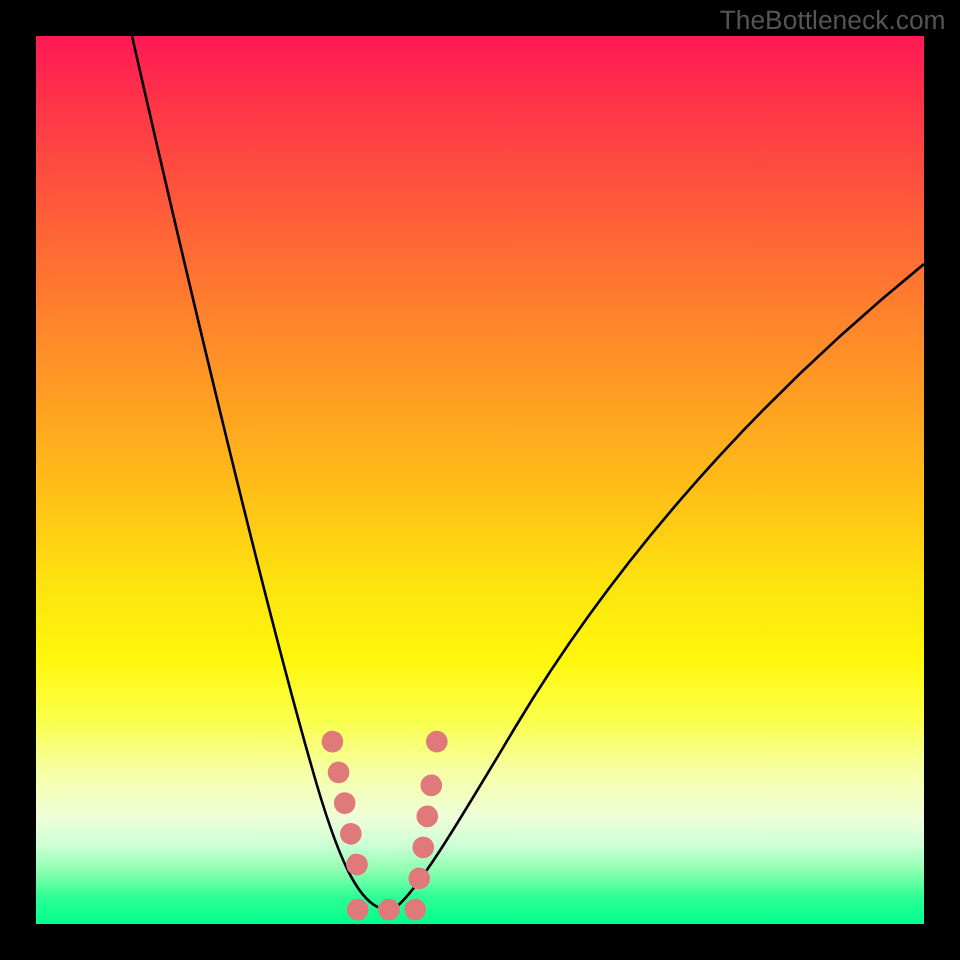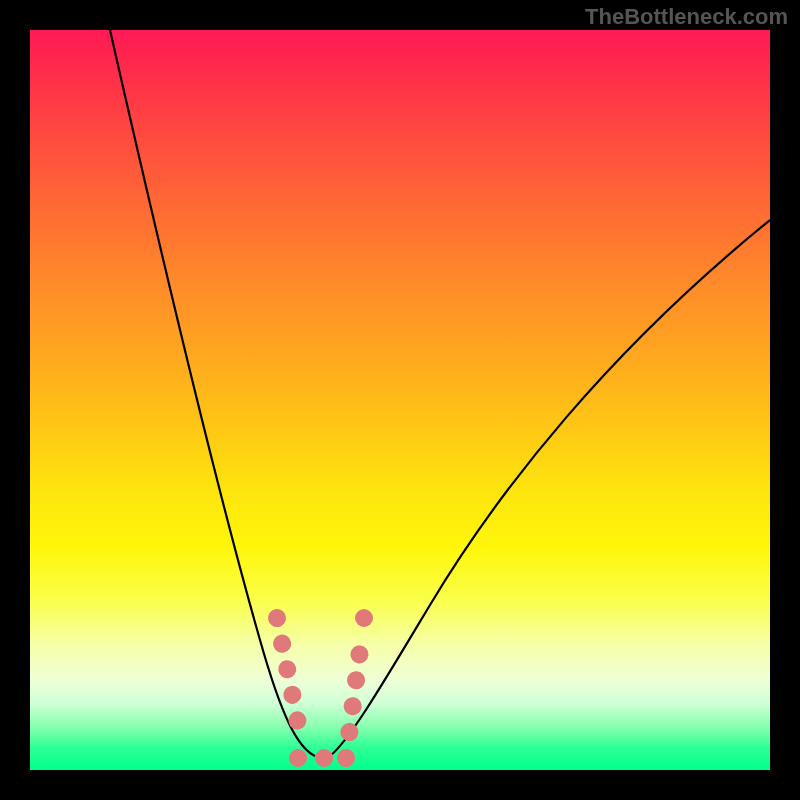--- a/index.html
+++ b/index.html
@@ -12,21 +12,21 @@
     overflow: hidden;
     font-family: Arial, sans-serif;
   }
   .watermark {
     position: absolute;
     top: 4px;
     right: 12px;
     color: #555;
     font-size: 22px;
     z-index: 10;
-    font-weight: 700;
+    font-weight: 400;
   }
   .plot-area {
     position: absolute;
     left: 30px;
     top: 30px;
     width: 740px;
     height: 740px;
     overflow: hidden;
   }
   .gradient-bg {

